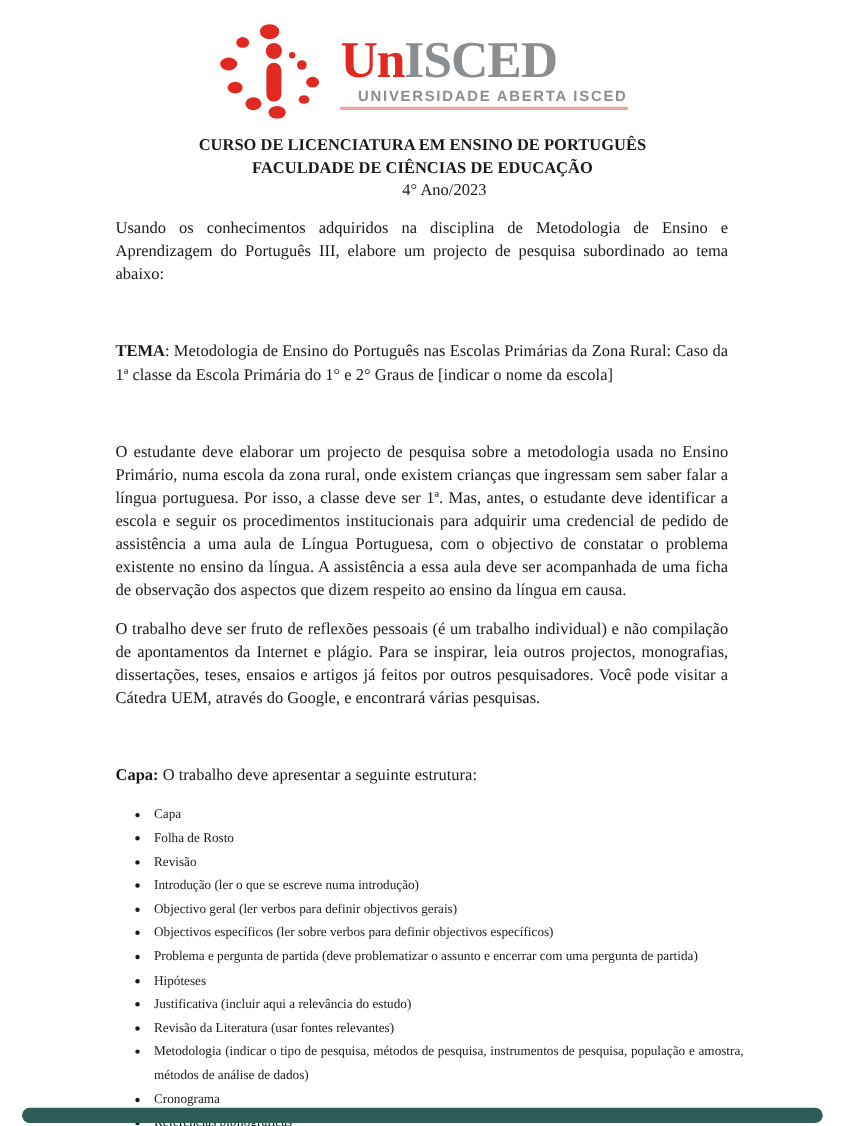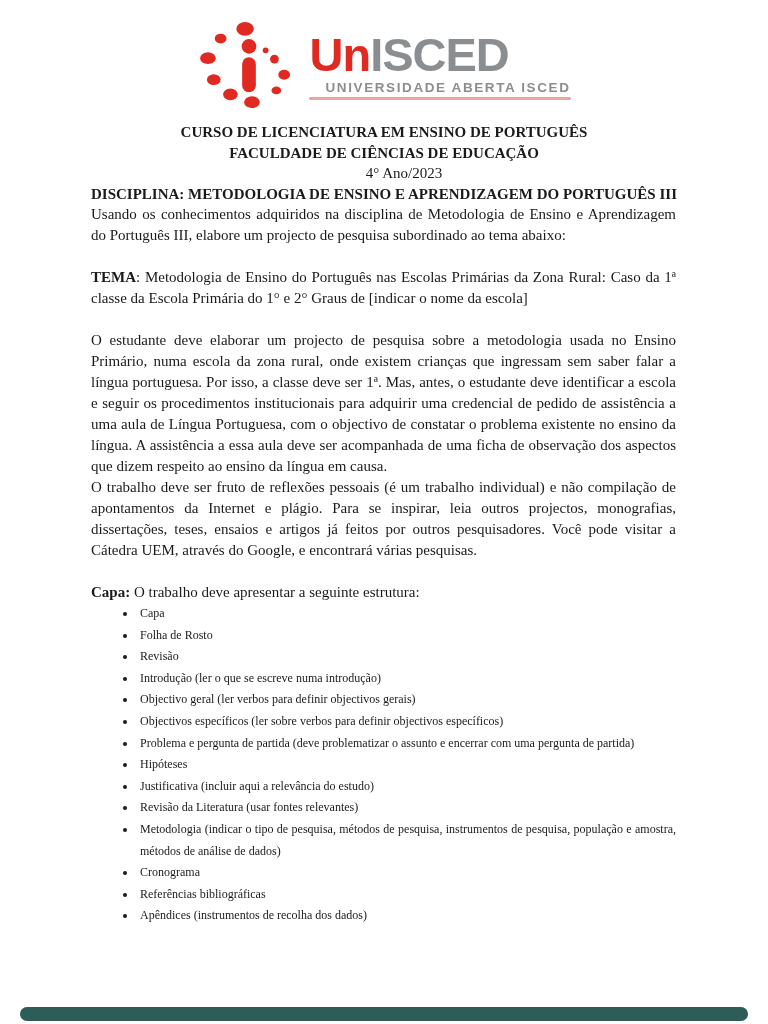--- a/index.html
+++ b/index.html
@@ -7,34 +7,34 @@
     position:relative; width:768px; height:1024px; margin:0 auto;
     background:#ffffff; overflow:hidden;
     font-family:"Liberation Serif", serif; color:#1a1a1a;
   }
   .doc { padding:0 92px 0 91px; }
 
   
   .logo-wrap { padding-top:20px; display:flex; justify-content:center; align-items:flex-start; }
   .logo-mark { width:104px; height:88px; margin-right:8px; }
   .logo-text { display:flex; flex-direction:column; align-items:flex-start; padding-top:12px; }
-  .brand { font-family:Liberation Sans, sans-serif; font-weight:bold; font-size:47px; line-height:46px; letter-spacing:-1px; }
+  .brand { font-family:Liberation Serif, serif; font-weight:bold; font-size:47px; line-height:46px; letter-spacing:-1px; }
   .brand .red { color:#e02a21; }
   .brand .gray { color:#8b8e90; }
   .tagline { font-family:"Liberation Sans", sans-serif; font-weight:bold; font-size:13.5px; letter-spacing:1.6px; color:#8b8e90; margin-top:2px;padding-left:16px; }
   .brand-underline { height:3px; width:100%; background:#eda49c; margin-top:2px; border-radius:2px; }
 
   
   .header-block { margin-top:14px; text-align:center; font-size:15px; line-height:20.5px; }
   .hline { font-weight:bold; }
   .hline.normal { font-weight:normal;margin-left:40px; }
 
   
   .section-title { margin-top:47px; font-weight:bold; font-size:15px; line-height:21px; }
-  p { margin:0; font-size:15px; line-height:21px; }
+  p { margin:14px; font-size:15px; line-height:21px; }
   .just { text-align:justify; }
   .spacer { height:21px; }
   b.lead { font-weight:bold; }
   ul.structure { margin:0; padding:0 0 0 46px; }
   ul.structure li {
     font-size:12px; line-height:21.6px; text-align:justify;
     padding-left:3px;
   }
 
   
@@ -71,21 +71,20 @@
       </div>
       <div class="tagline">UNIVERSIDADE ABERTA ISCED</div>
       <div class="brand-underline"></div>
     </div>
   </div>
 
   <div class="header-block">
     <div class="hline">CURSO DE LICENCIATURA EM ENSINO DE PORTUGUÊS</div>
     <div class="hline">FACULDADE DE CIÊNCIAS DE EDUCAÇÃO</div>
     <div class="hline normal">4° Ano/2023</div>
-    <div class="hline">DISCIPLINA: METODOLOGIA DE ENSINO E APRENDIZAGEM DO PORTUGUÊS III</div>
   </div>
 
   <div class="doc">
 
     <p class="just">Usando os conhecimentos adquiridos na disciplina de Metodologia de Ensino e Aprendizagem do Português III, elabore um projecto de pesquisa subordinado ao tema abaixo:</p>
     <div class="spacer"></div>
 
     <p class="just"><b class="lead">TEMA</b><span>: Metodologia de Ensino do Português nas Escolas Primárias da Zona Rural: Caso da 1ª classe da Escola Primária do 1° e 2° Graus de [indicar o nome da escola]</span></p>
     <div class="spacer"></div>
 

